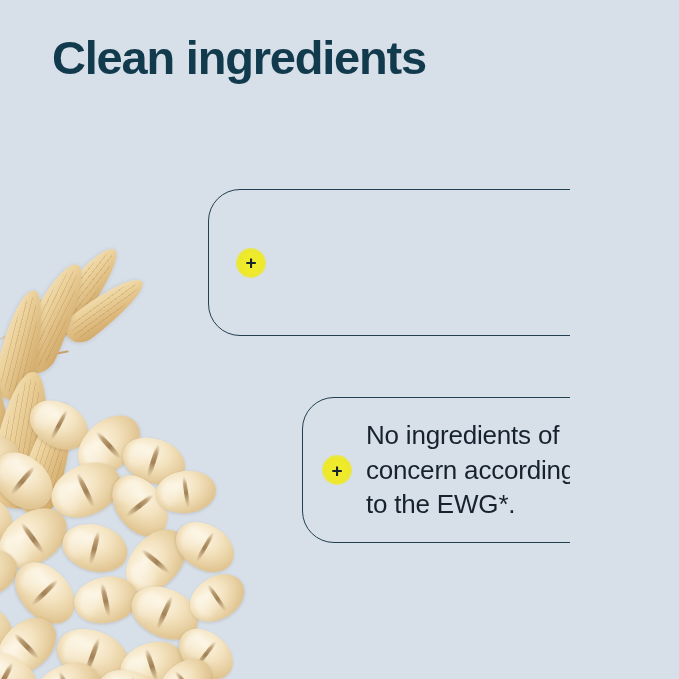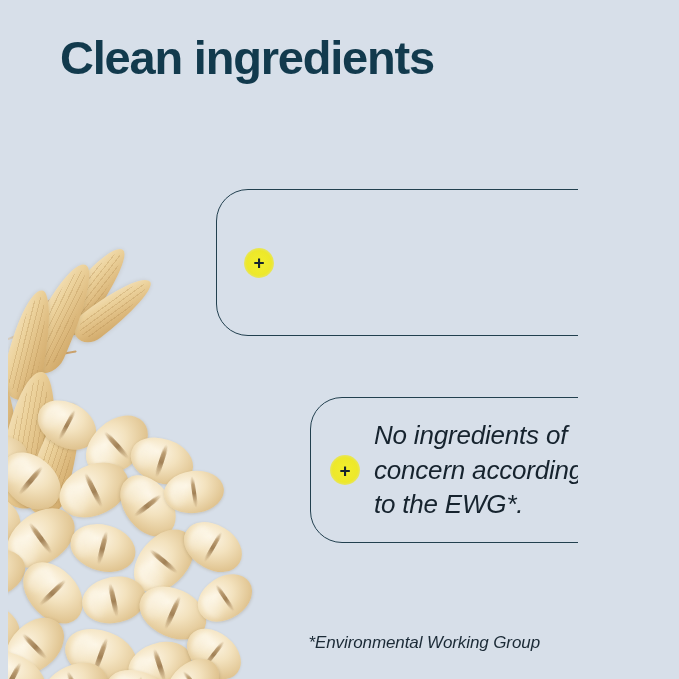--- a/index.html
+++ b/index.html
@@ -7,21 +7,20 @@
     width:679px;height:679px;
     background:#D7DFE9;
     font-family:"Liberation Sans", sans-serif;
     overflow:hidden;
   }
   .canvas{
     position:relative;
     width:570px;height:679px;
     background:#D7DFE9;
     overflow:hidden;
-    margin-left:8px;
   }
 
   
   .title{
     position:absolute;
     left:52px; top:33px;
     font-size:47px;
     font-weight:bold;
     letter-spacing:-1.2px;
     color:#123A4D;
@@ -109,21 +108,21 @@
   .card-2 .plus-badge{ left:19px; top:50%; transform:translateY(-50%); }
 
   .card-text{
     color:#16232E;
     font-size:26px;
     line-height:1.33;
     letter-spacing:-.2px;
     white-space:pre-line;
   }
   .card-1 .card-text{ margin-left:72px; }
-  .card-2 .card-text{ margin-left:63px;font-style:italic; }
+  .card-2 .card-text{ margin-left:63px; }
 
   
   .footnote{
     position:absolute;
     right:38px; top:633px;
     font-size:17px;
     font-style:italic;
     color:#1B2A36;
     letter-spacing:-.1px;
   }
@@ -182,15 +181,14 @@
     <span class="plus-badge">+</span>
   </div>
 
   <div class="card card-2">
     <span class="plus-badge">+</span>
     <div class="card-text">No ingredients of
 concern according
 to the EWG*.</div>
   </div>
 
-  <div class="footnote">*Environmental Working Group</div>
 
 </div>
 
 </body></html>

